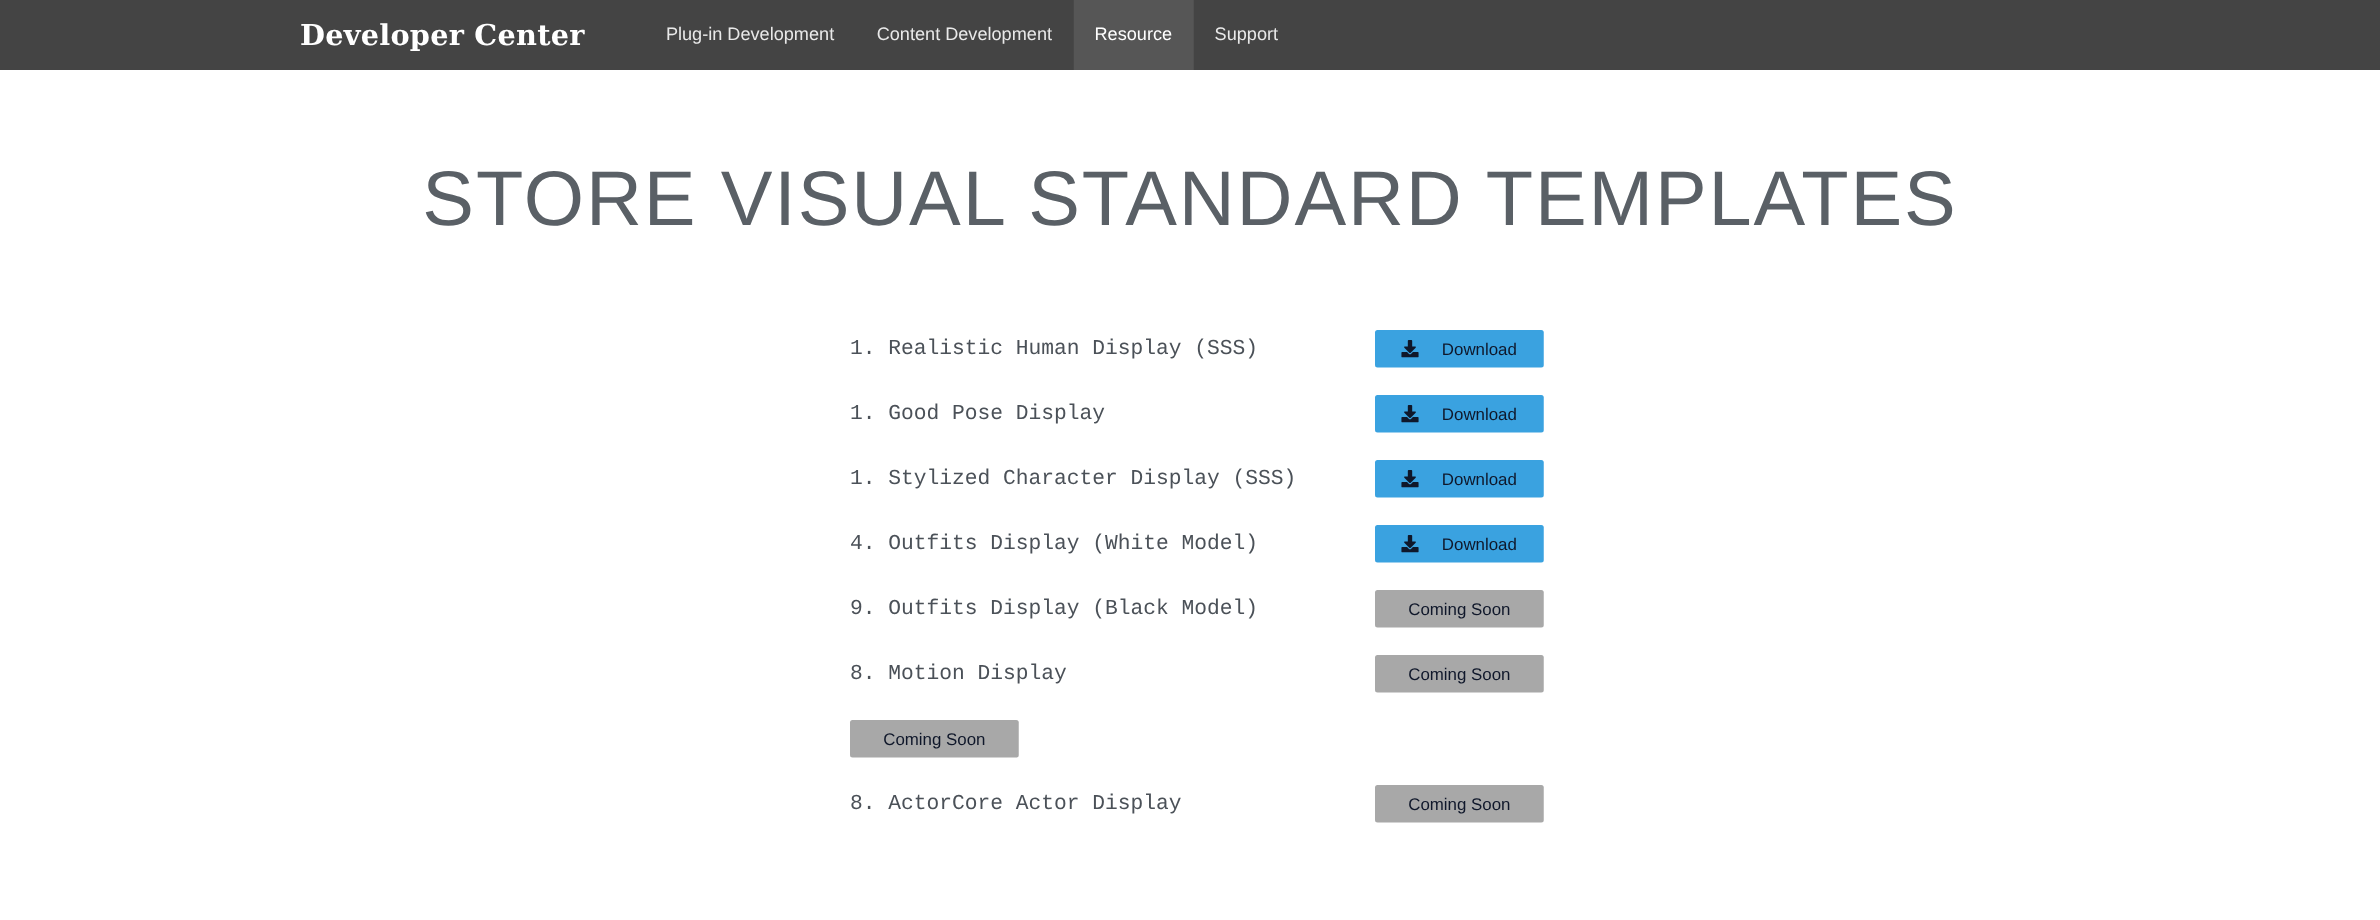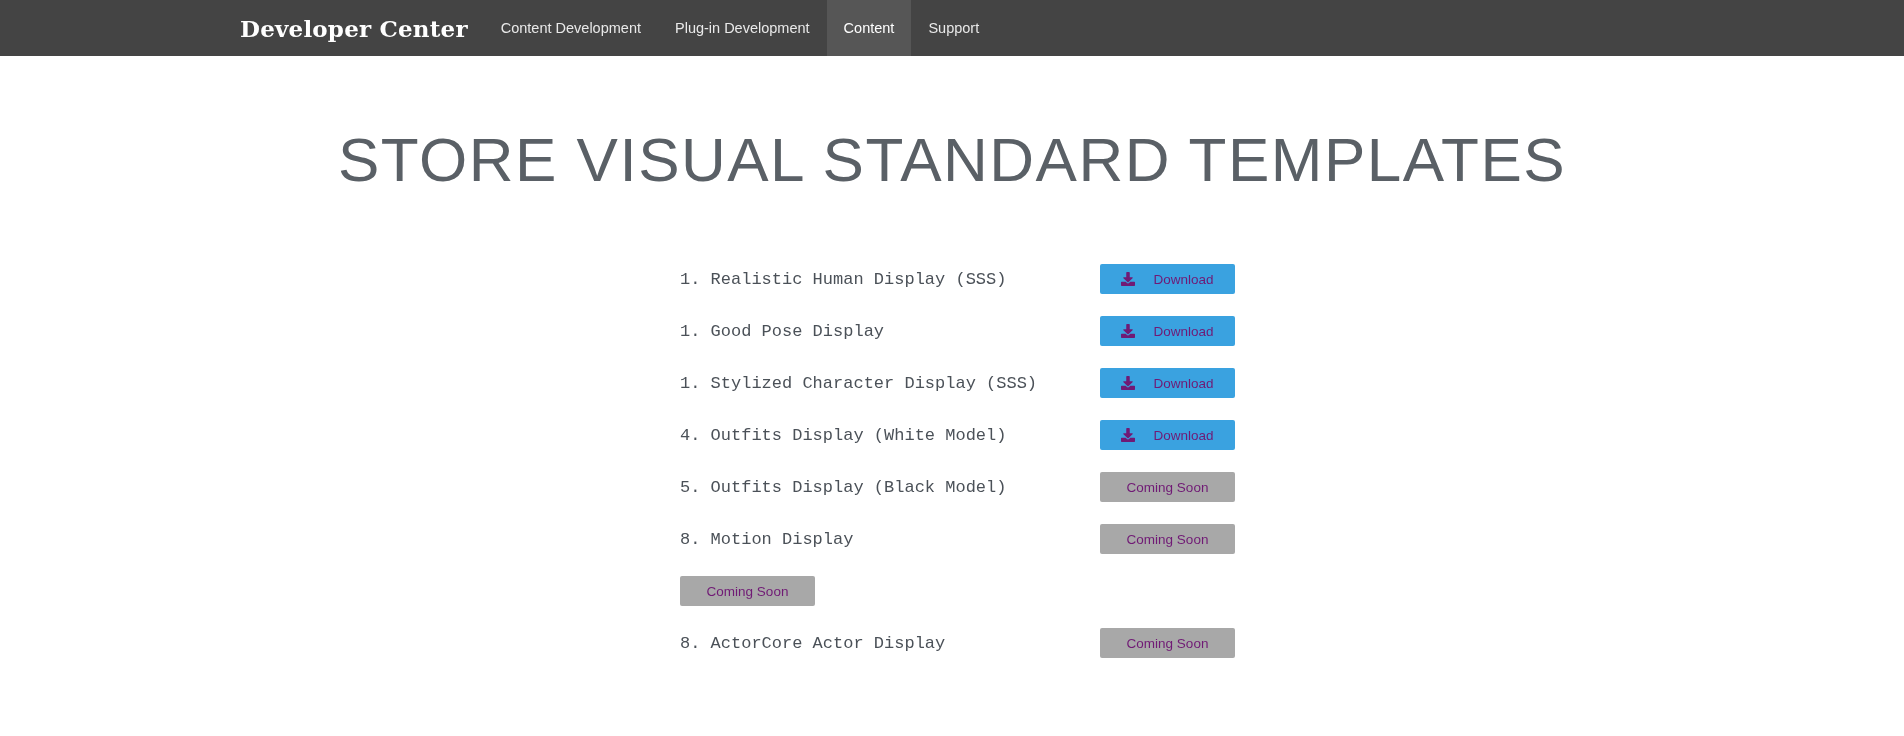--- a/index.html
+++ b/index.html
@@ -27,21 +27,21 @@
   }
   .header-inner {
     display: flex;
     align-items: stretch;
     margin-left: 240px;
   }
   .brand {
     display: flex;
     align-items: center;
     padding: 0 0 0 0;
-    margin-right: 16px;
+    margin-right: 48px;
     color: #ffffff;
     font-family: "DejaVu Serif", serif;
     font-weight: bold;
     font-size: 23px;
     letter-spacing: 0.2px;
     line-height: 1;
     white-space: nowrap;
     text-decoration: none;
     cursor: pointer;
   }
@@ -113,21 +113,21 @@
 
   .btn {
     display: inline-flex;
     align-items: center;
     justify-content: center;
     gap: 18px;
     width: 135px;
     height: 30px;
     border: none;
     border-radius: 2px;
-    color: #701a75;
+    color: #0f172a;
     font-size: 13.5px;
     font-family: "Liberation Sans", sans-serif;
     line-height: 1;
     white-space: nowrap;
     padding: 0;
   }
   .btn-download {
     background: #3aa2e0;
     cursor: pointer;
   }
@@ -145,23 +145,23 @@
   }
   .dl-icon svg { display: block; width: 14px; height: 14px; }
 </style>
 </head>
 <body>
 
 <header class="site-header">
   <div class="header-inner">
     <a class="brand" href="#">Developer Center</a>
     <nav class="nav" id="nav-container">
+        <a class="nav-item" href="#">Plug-in Development</a>
         <a class="nav-item" href="#">Content Development</a>
-        <a class="nav-item" href="#">Plug-in Development</a>
-        <a class="nav-item active" href="#">Content</a>
+        <a class="nav-item active" href="#">Resource</a>
         <a class="nav-item" href="#">Support</a>
       </nav>
   </div>
 </header>
 
 <main class="page-main">
   <h1 class="page-title">STORE VISUAL STANDARD TEMPLATES</h1>
   <ul class="template-list" id="template-list">
       <li class="template-row">
         <span class="row-label">1. Realistic Human Display (SSS)</span>
@@ -201,21 +201,21 @@
         <span class="row-action"><button class="btn btn-download">
             <span class="dl-icon">
               <svg viewBox="0 0 512 512" xmlns="http://www.w3.org/2000/svg" aria-hidden="true">
                 <path fill="currentColor" d="M216 0h80c13.3 0 24 10.7 24 24v168h87.7c17.8 0 26.7 21.5 14.1 34.1L269.7 378.3c-7.5 7.5-19.8 7.5-27.3 0L90.1 226.1C77.5 213.5 86.4 192 104.2 192H192V24c0-13.3 10.7-24 24-24zm296 376v112c0 13.3-10.7 24-24 24H24c-13.3 0-24-10.7-24-24V376c0-13.3 10.7-24 24-24h146.7l49 49c20.1 20.1 52.5 20.1 72.6 0l49-49H488c13.3 0 24 10.7 24 24z"></path>
               </svg>
             </span>
             <span>Download</span>
           </button></span>
       </li>
       <li class="template-row">
-        <span class="row-label">5. Outfits Display (Black Model)</span>
+        <span class="row-label">9. Outfits Display (Black Model)</span>
         <span class="row-action"><button class="btn btn-coming" disabled="">
             <span>Coming Soon</span>
           </button></span>
       </li>
       <li class="template-row">
         <span class="row-label">8. Motion Display</span>
         <span class="row-action"><button class="btn btn-coming" disabled="">
             <span>Coming Soon</span>
           </button></span>
       </li>

